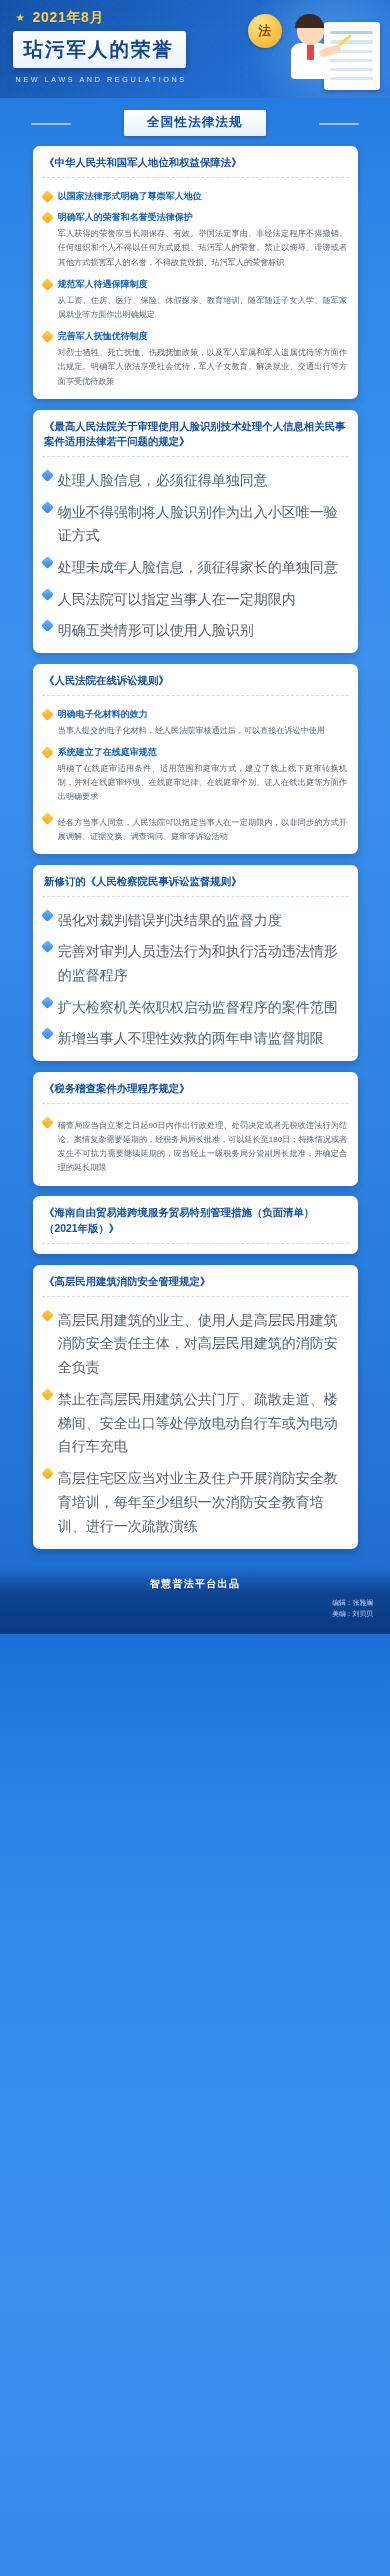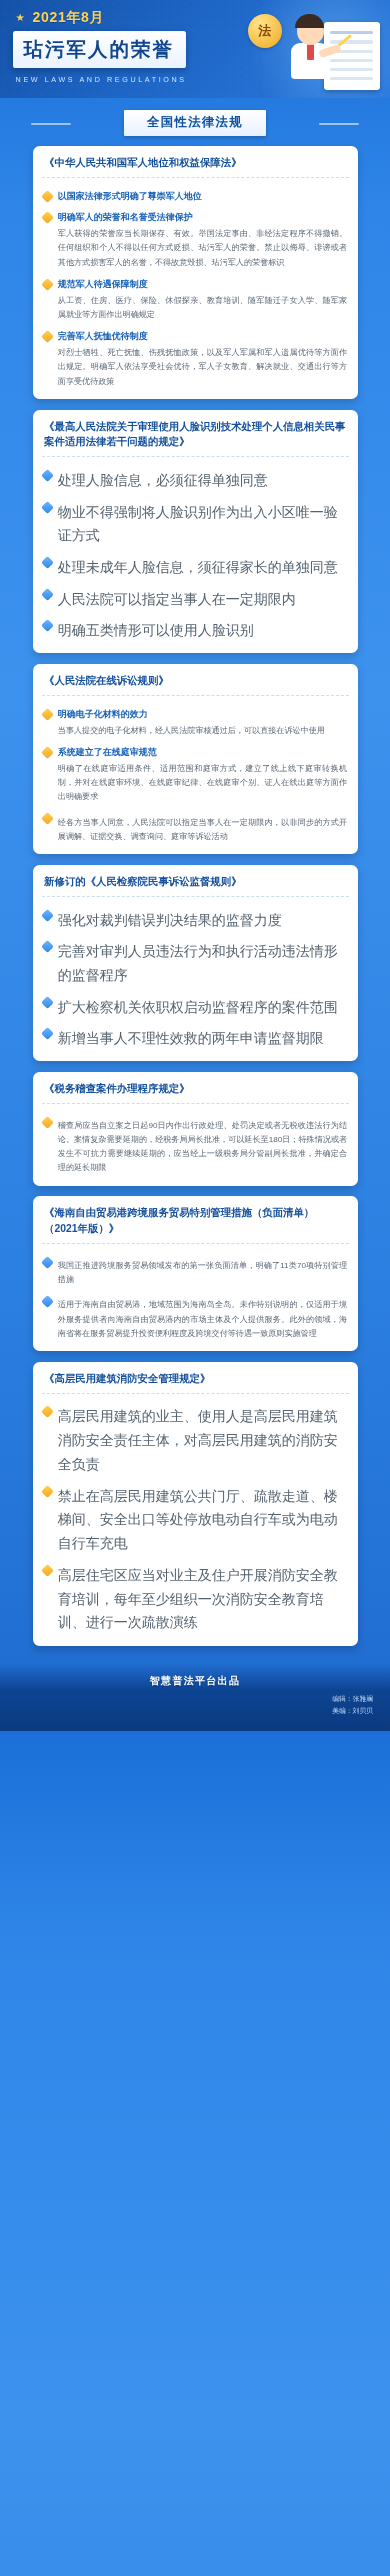--- a/index.html
+++ b/index.html
@@ -379,34 +379,20 @@
           <div class="item">
             <span class="bullet y"></span>
             <div class="item-text">
               <div class="item-desc">稽查局应当自立案之日起90日内作出行政处理、处罚决定或者无税收违法行为结论。案情复杂需要延期的，经税务局局长批准，可以延长至180日；特殊情况或者发生不可抗力需要继续延期的，应当经上一级税务局分管副局长批准，并确定合理的延长期限</div>
             </div>
           </div>
         </div>
       </div>
       <div class="card">
         <div class="card-title">《海南自由贸易港跨境服务贸易特别管理措施（负面清单）（2021年版）》</div>
-        <div class="card-body">
-          <div class="item">
-            <span class="bullet b"></span>
-            <div class="item-text">
-              <div class="item-desc">我国正推进跨境服务贸易领域发布的第一张负面清单，明确了11类70项特别管理措施</div>
-            </div>
-          </div>
-          <div class="item">
-            <span class="bullet b"></span>
-            <div class="item-text">
-              <div class="item-desc">适用于海南自由贸易港，地域范围为海南岛全岛。未作特别说明的，仅适用于境外服务提供者向海南自由贸易港内的市场主体及个人提供服务。此外的领域，海南省将在服务贸易提升投资便利程度及跨境交付等待遇一致原则实施管理</div>
-            </div>
-          </div>
-        </div>
       </div>
       <div class="card">
         <div class="card-title">《高层民用建筑消防安全管理规定》</div>
         <div class="card-body">
           <div class="item">
             <span class="bullet y"></span>
             <div class="item-text">
               <div class="item-plain">高层民用建筑的业主、使用人是高层民用建筑消防安全责任主体，对高层民用建筑的消防安全负责</div>
             </div>
           </div>

